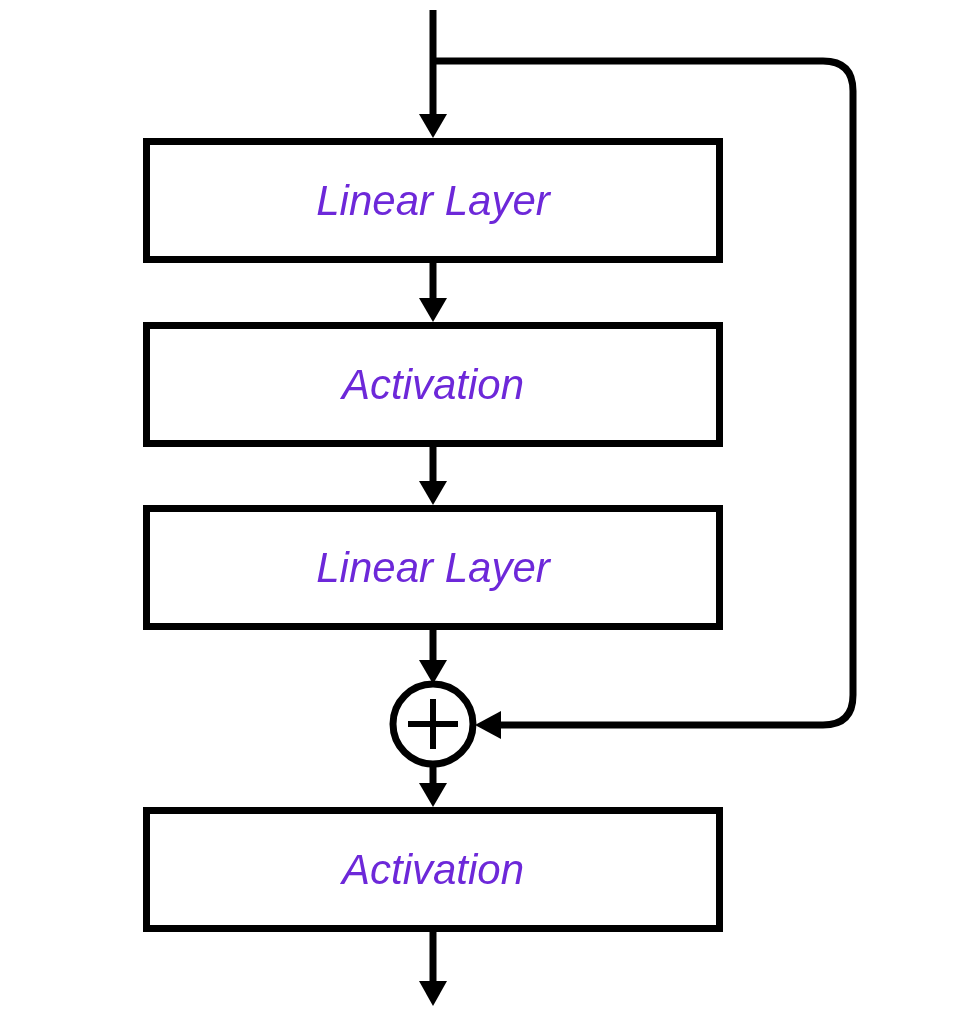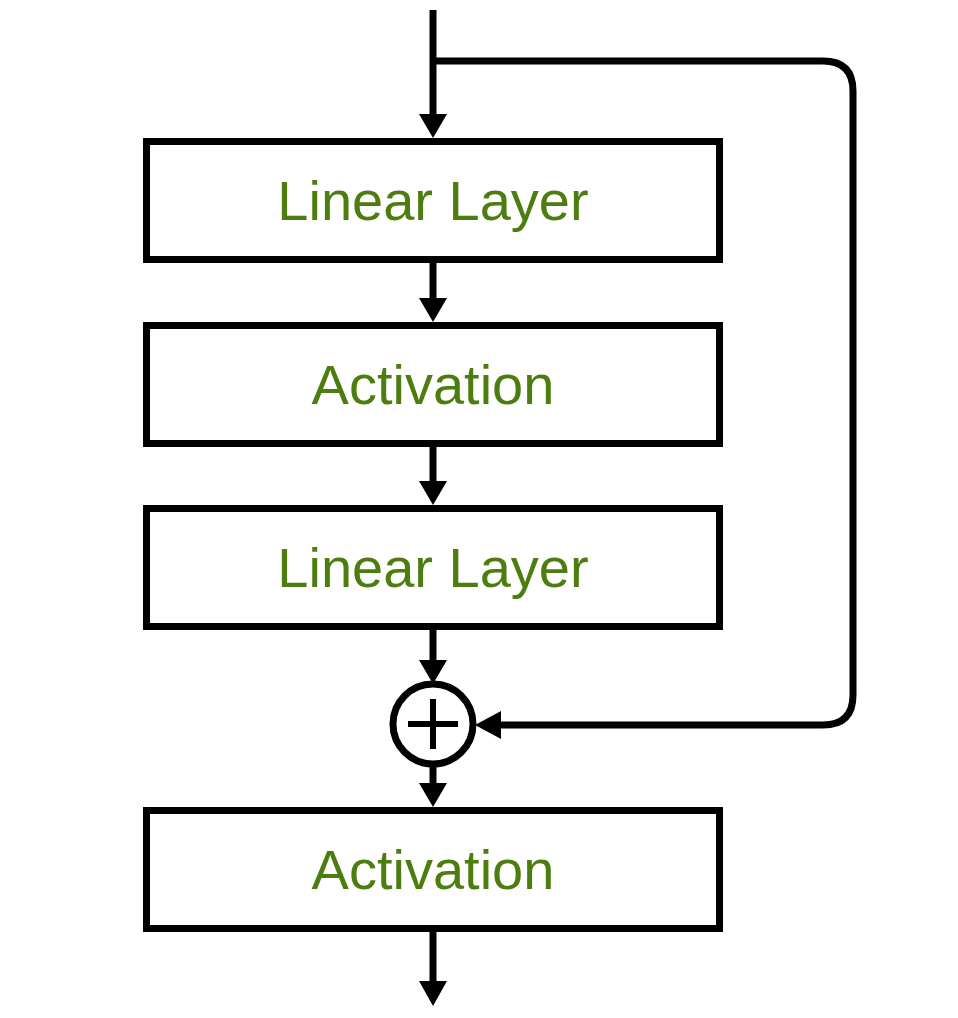--- a/index.html
+++ b/index.html
@@ -28,26 +28,27 @@
     position: absolute;
     box-sizing: border-box;
     background: #ffffff;
     border: 7px solid #000000;
     display: flex;
     align-items: center;
     justify-content: center;
   }
   .node-label {
     font-family: "Liberation Sans", sans-serif;
-    font-size: 56px;
+    font-size: 42px;
     line-height: 1;
-    color: #4d7c0f;
+    color: #6d28d9;
     letter-spacing: 0px;
     white-space: nowrap;
     user-select: none;
+    font-style: italic;
   }
 </style>
 </head>
 <body>
 
 <div id="canvas">
 
   <svg id="diagram-svg" viewBox="0 0 958 1018" xmlns="http://www.w3.org/2000/svg">
     <defs>
       <marker id="arrow-down" markerWidth="14" markerHeight="12" refX="0" refY="6" orient="auto" markerUnits="userSpaceOnUse">

